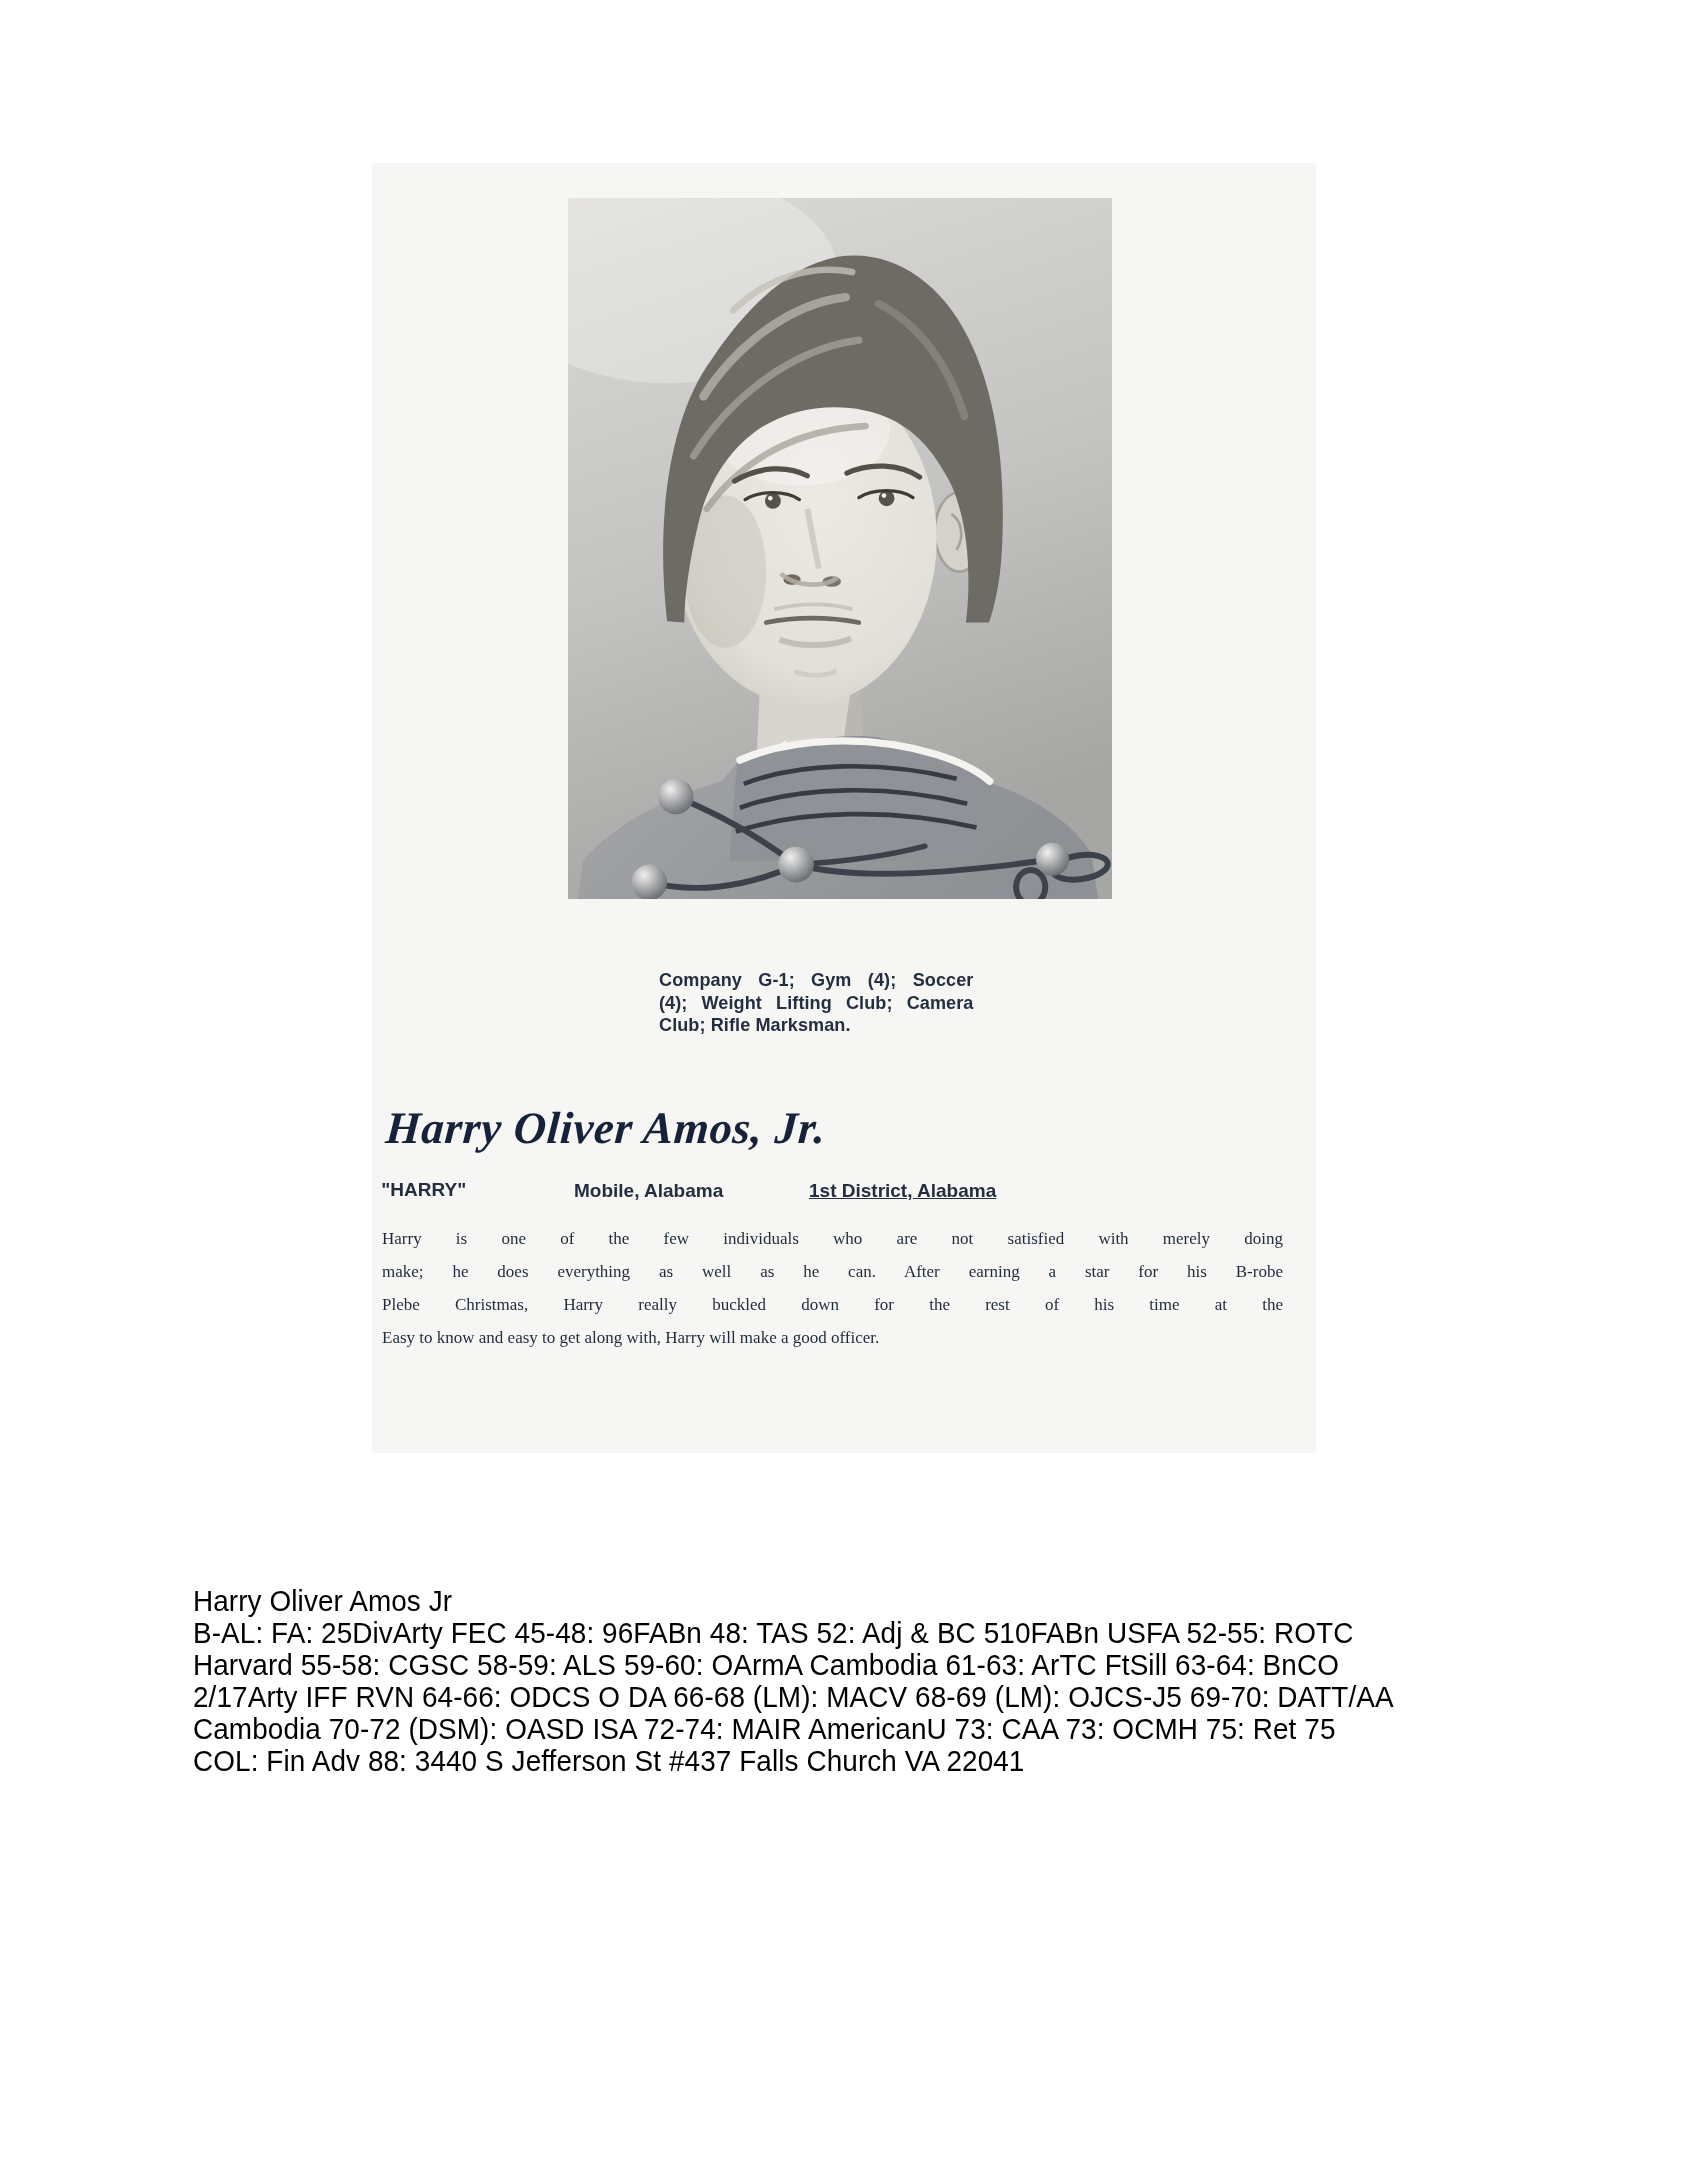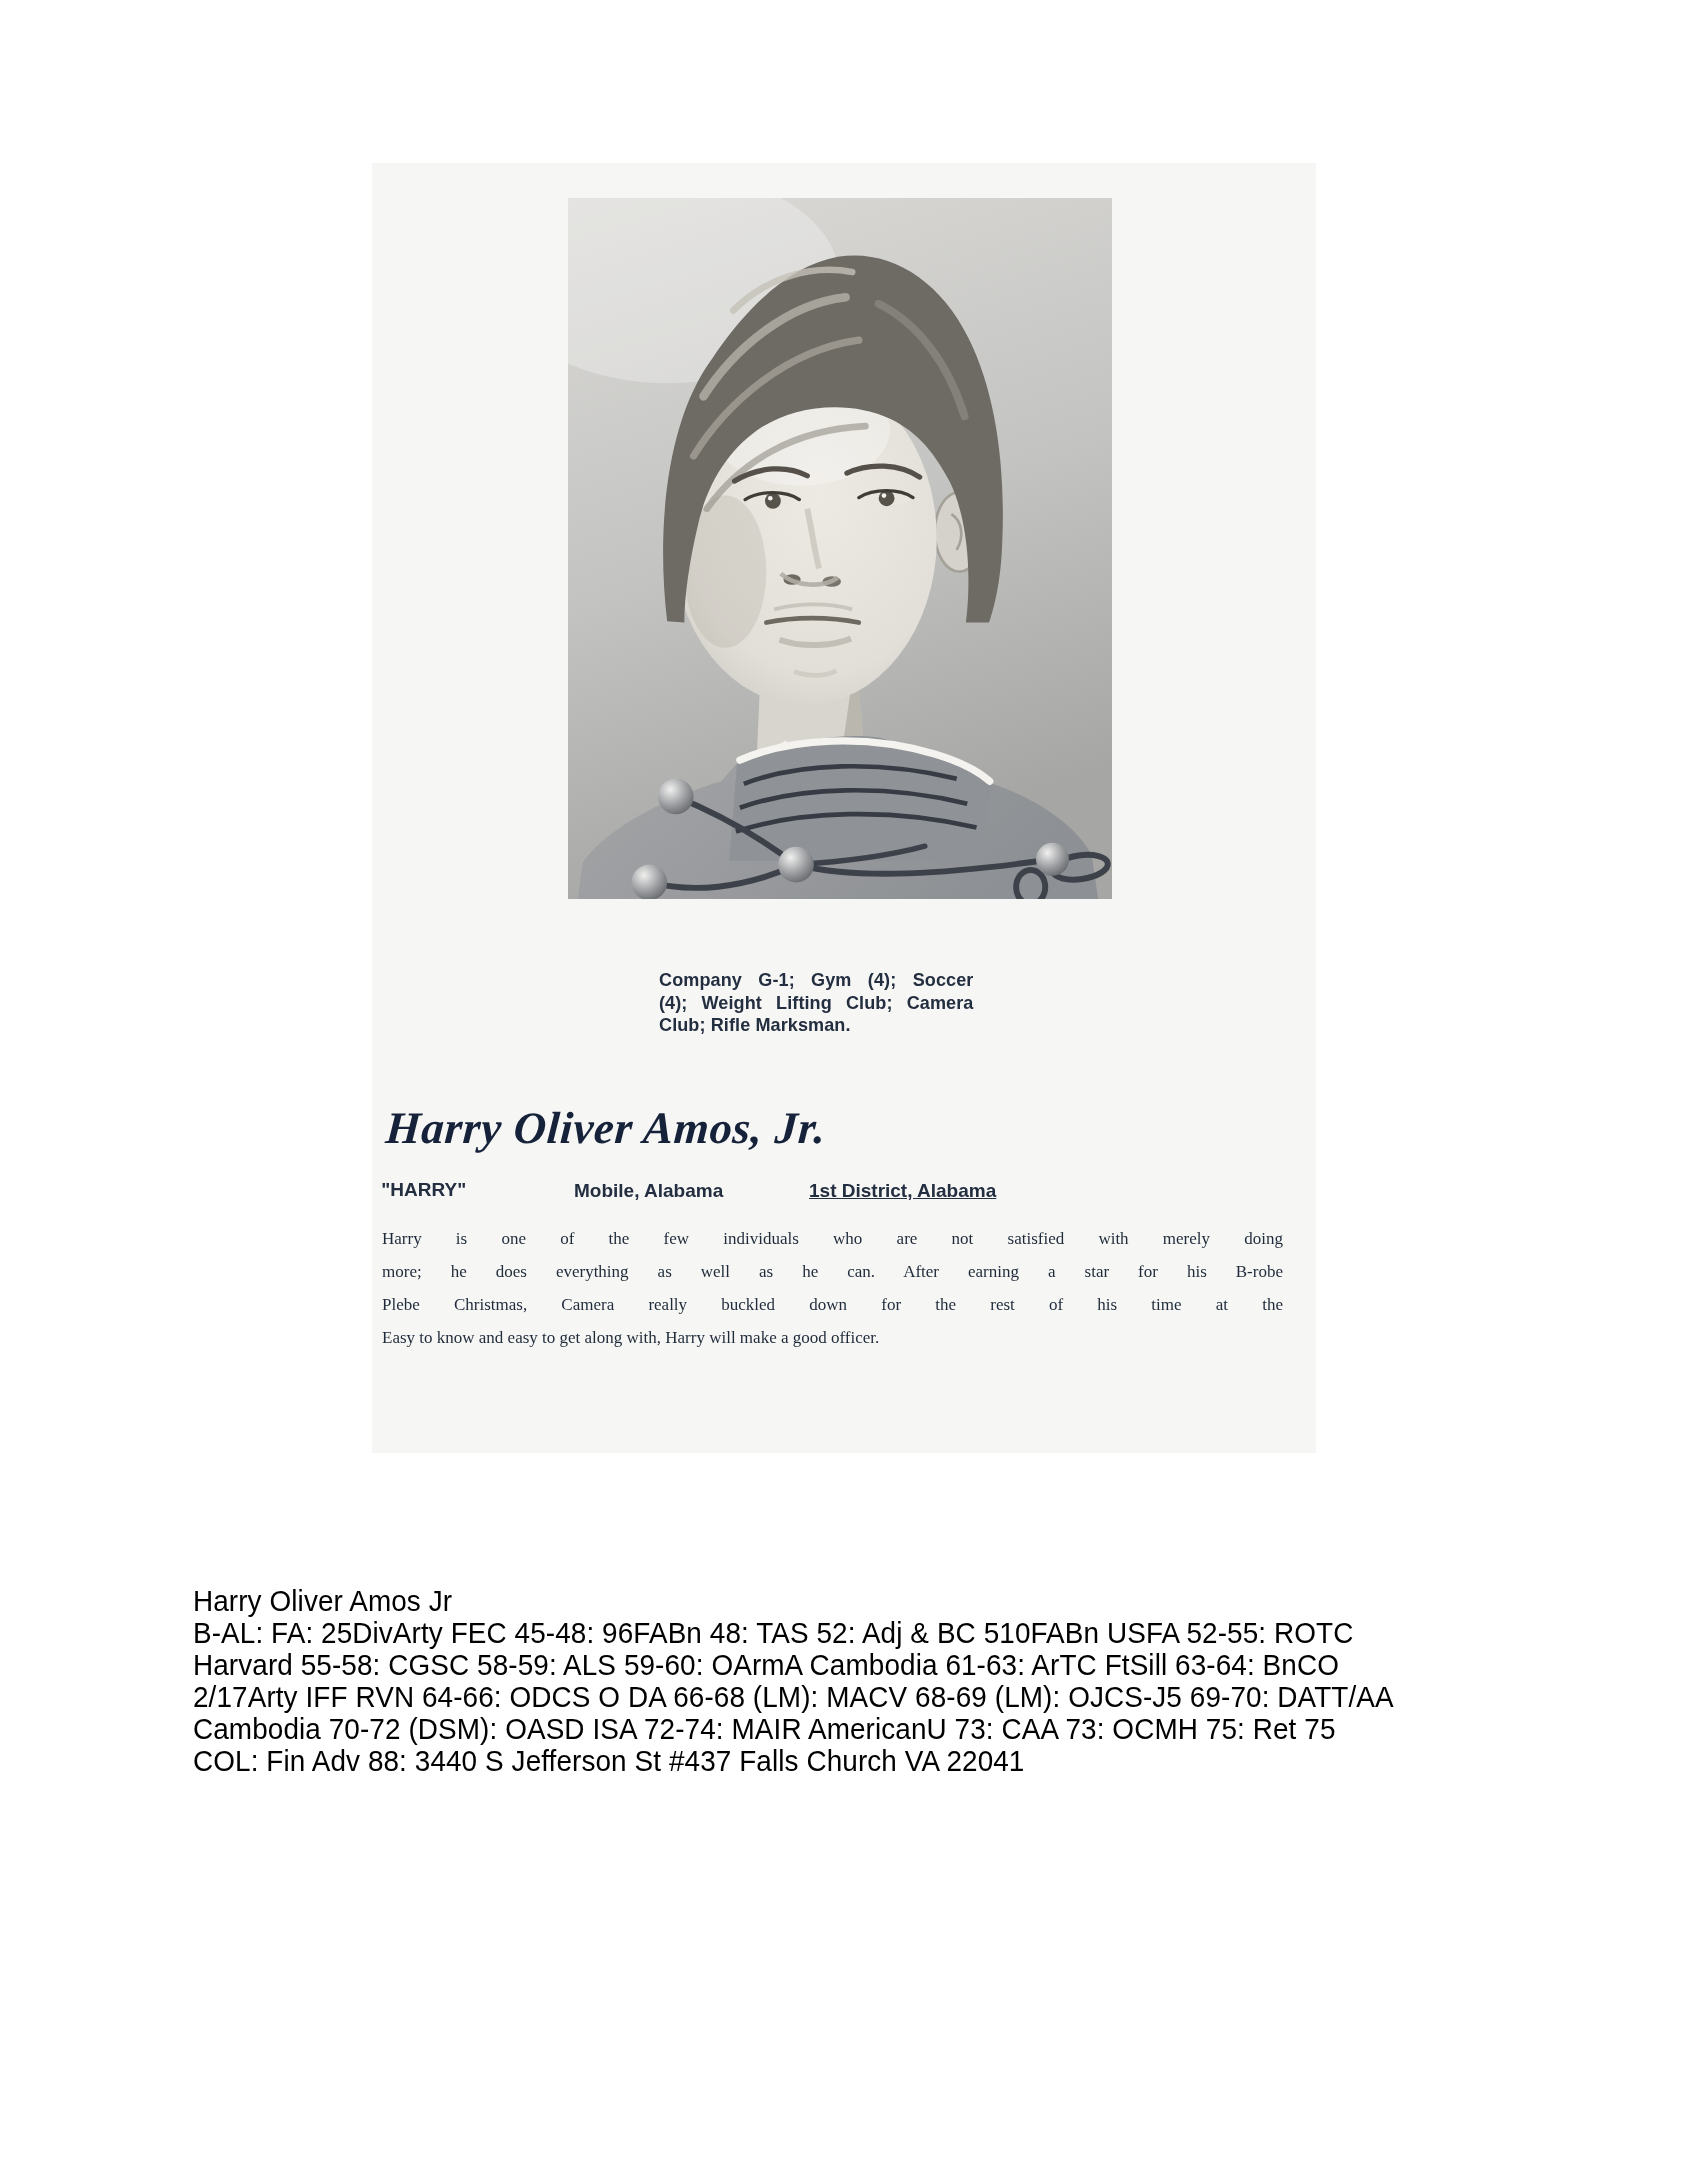--- a/index.html
+++ b/index.html
@@ -180,22 +180,22 @@
     <div class="script-name">Harry Oliver Amos, Jr.</div>
 
     <div class="id-row">
       <span class="nick">"HARRY"</span>
       <span class="home">Mobile, Alabama</span>
       <span class="dist">1st District, Alabama</span>
     </div>
 
     <div class="bio">
       <div class="just">Harry is one of the few individuals who are not satisfied with  merely doing</div>
-      <div class="just">more; he does everything as well as he can.  After earning a star for his B-robe</div>
-      <div class="just">Plebe Christmas, Camera really buckled down for the rest of his time at the</div>
+      <div class="just">make; he does everything as well as he can.  After earning a star for his B-robe</div>
+      <div class="just">Plebe Christmas, Harry really buckled down for the rest of his time at the</div>
       <div class="last">Easy to know and easy to get along with, Harry will make a good officer.</div>
     </div>
 
   </div>
 
   <div class="typed-note">
     <div>Harry Oliver Amos Jr</div>
     <div>B-AL: FA: 25DivArty FEC 45-48: 96FABn 48: TAS 52: Adj &amp; BC 510FABn USFA 52-55: ROTC</div>
     <div>Harvard 55-58: CGSC 58-59: ALS 59-60: OArmA Cambodia 61-63: ArTC FtSill 63-64: BnCO</div>
     <div>2/17Arty IFF RVN 64-66: ODCS O DA 66-68 (LM): MACV 68-69 (LM): OJCS-J5 69-70: DATT/AA</div>

